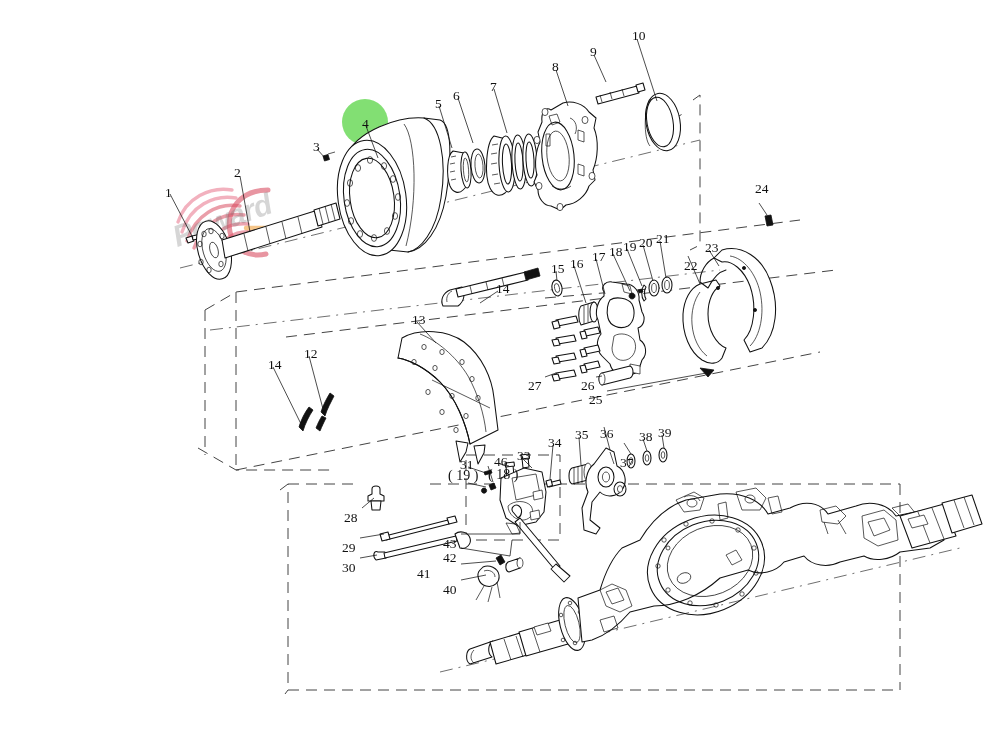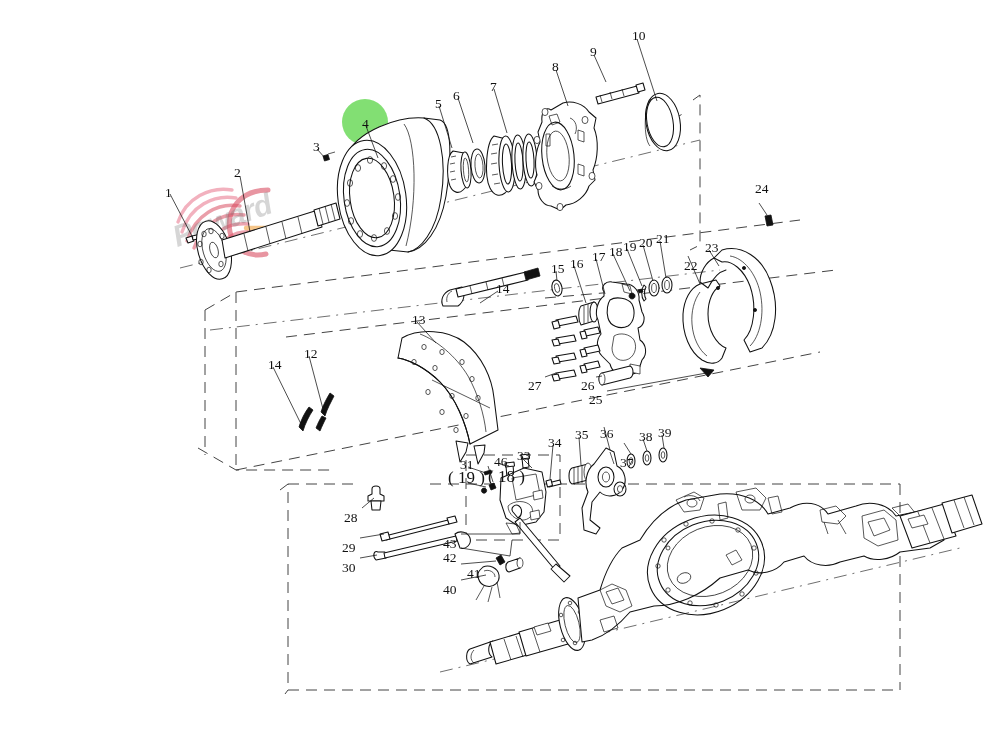--- a/index.html
+++ b/index.html
@@ -28,21 +28,21 @@
   .callout-num {
     position: absolute;
     font-family: "Liberation Serif", "DejaVu Serif", serif;
     font-size: 13.5px;
     color: #111111;
     line-height: 1;
     white-space: nowrap;
     user-select: none;
   }
   .callout-num.paren {
-    font-size: 17px;
+    font-size: 14px;
   }
   .wm {
     position: absolute;
     left: 160px;
     top: 170px;
     width: 150px;
     height: 105px;
     pointer-events: none;
   }
   .wm-text {
@@ -746,20 +746,20 @@
       <div class="callout-num" style="left: 460px; top: 458px;">31</div>
       <div class="callout-num" style="left: 494px; top: 455px;">46</div>
       <div class="callout-num" style="left: 517px; top: 449px;">33</div>
       <div class="callout-num" style="left: 548px; top: 436px; text-align: center;">34</div>
       <div class="callout-num" style="left: 575px; top: 428px;">35</div>
       <div class="callout-num" style="left: 600px; top: 418px; margin-top: 9px;">36</div>
       <div class="callout-num" style="left: 620px; top: 434px; margin-top: 22px;">37</div>
       <div class="callout-num" style="left: 639px; top: 430px;">38</div>
       <div class="callout-num" style="left: 658px; top: 426px; text-align: right;">39</div>
       <div class="callout-num" style="left: 443px; top: 583px;">40</div>
-      <div class="callout-num" style="left: 467px; top: 567px;">41</div>
+      <div class="callout-num" style="left: 417px; top: 567px;">41</div>
       <div class="callout-num" style="left: 443px; top: 551px;">42</div>
       <div class="callout-num" style="left: 443px; top: 537px;">43</div>
       <div class="callout-num paren" style="left: 448px; top: 469px;">( 19 )</div>
       <div class="callout-num paren" style="left: 448px; top: 468px; margin-left: 40px;">( 18 )</div>
     </div>
 
 </div>
 
 </body></html>

